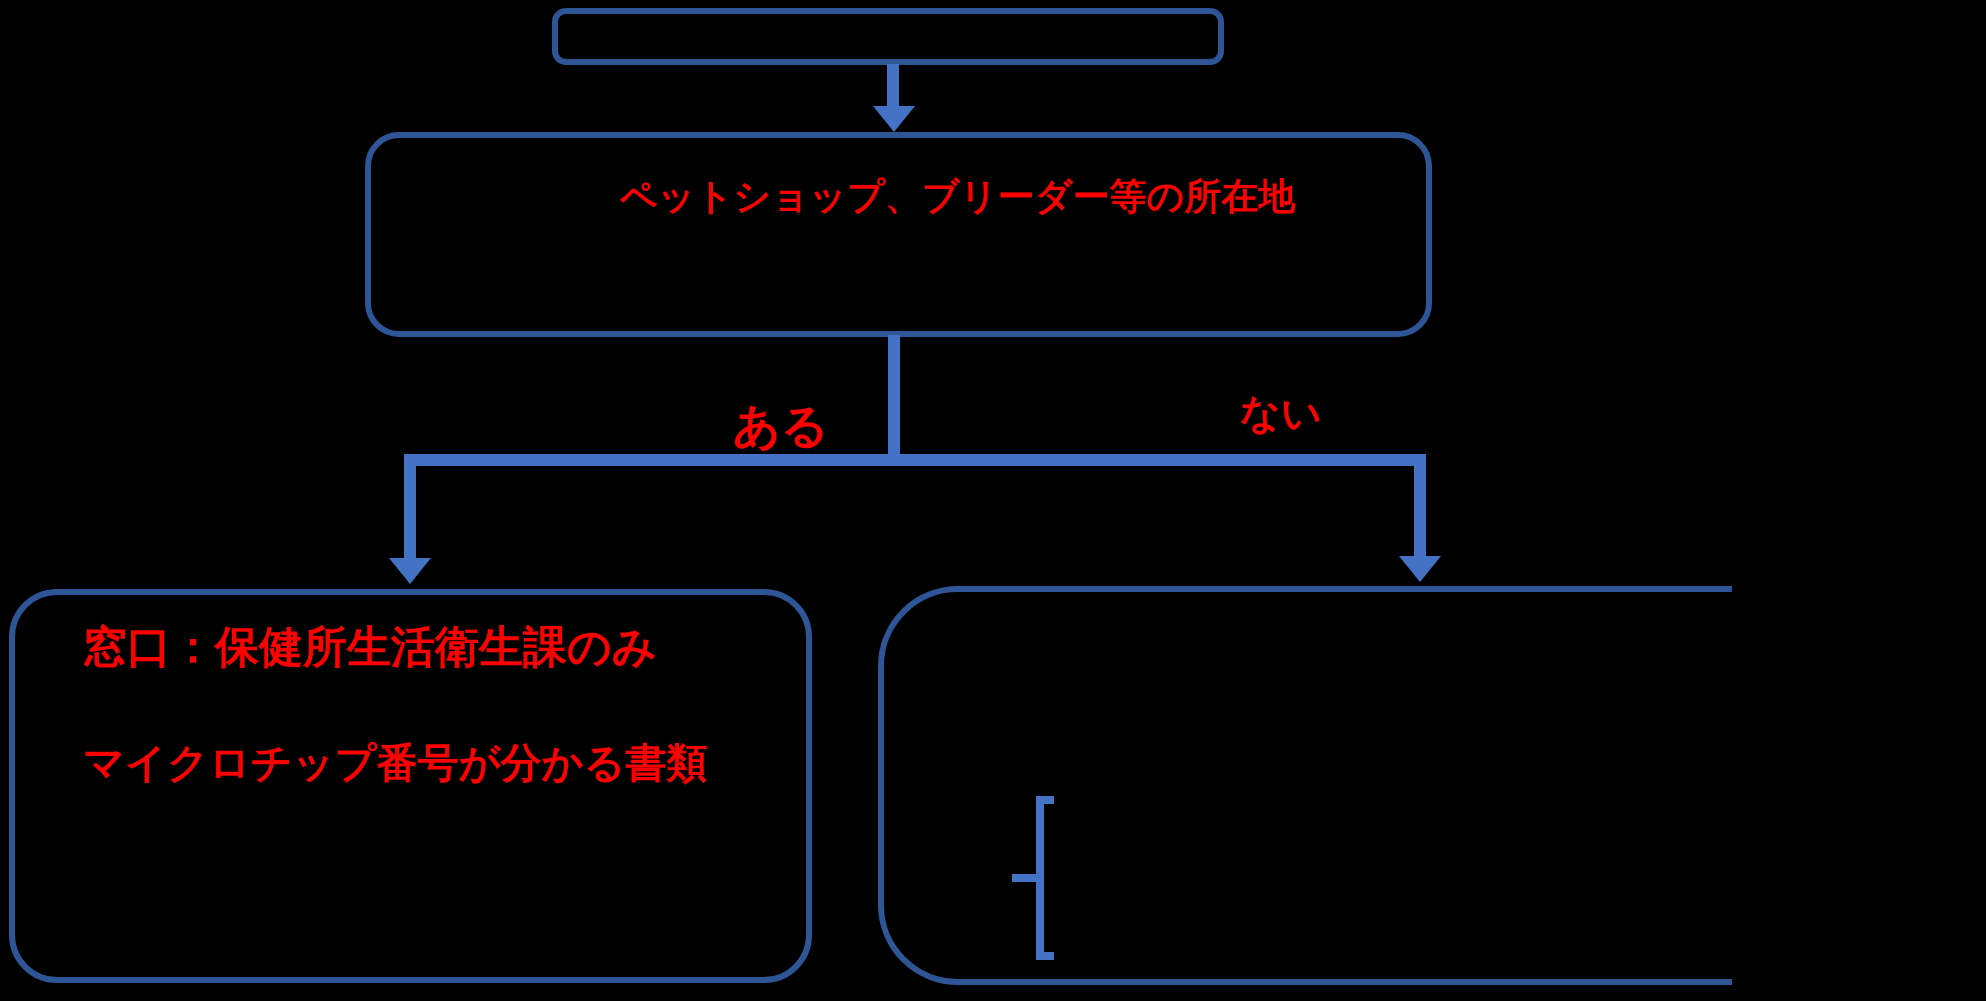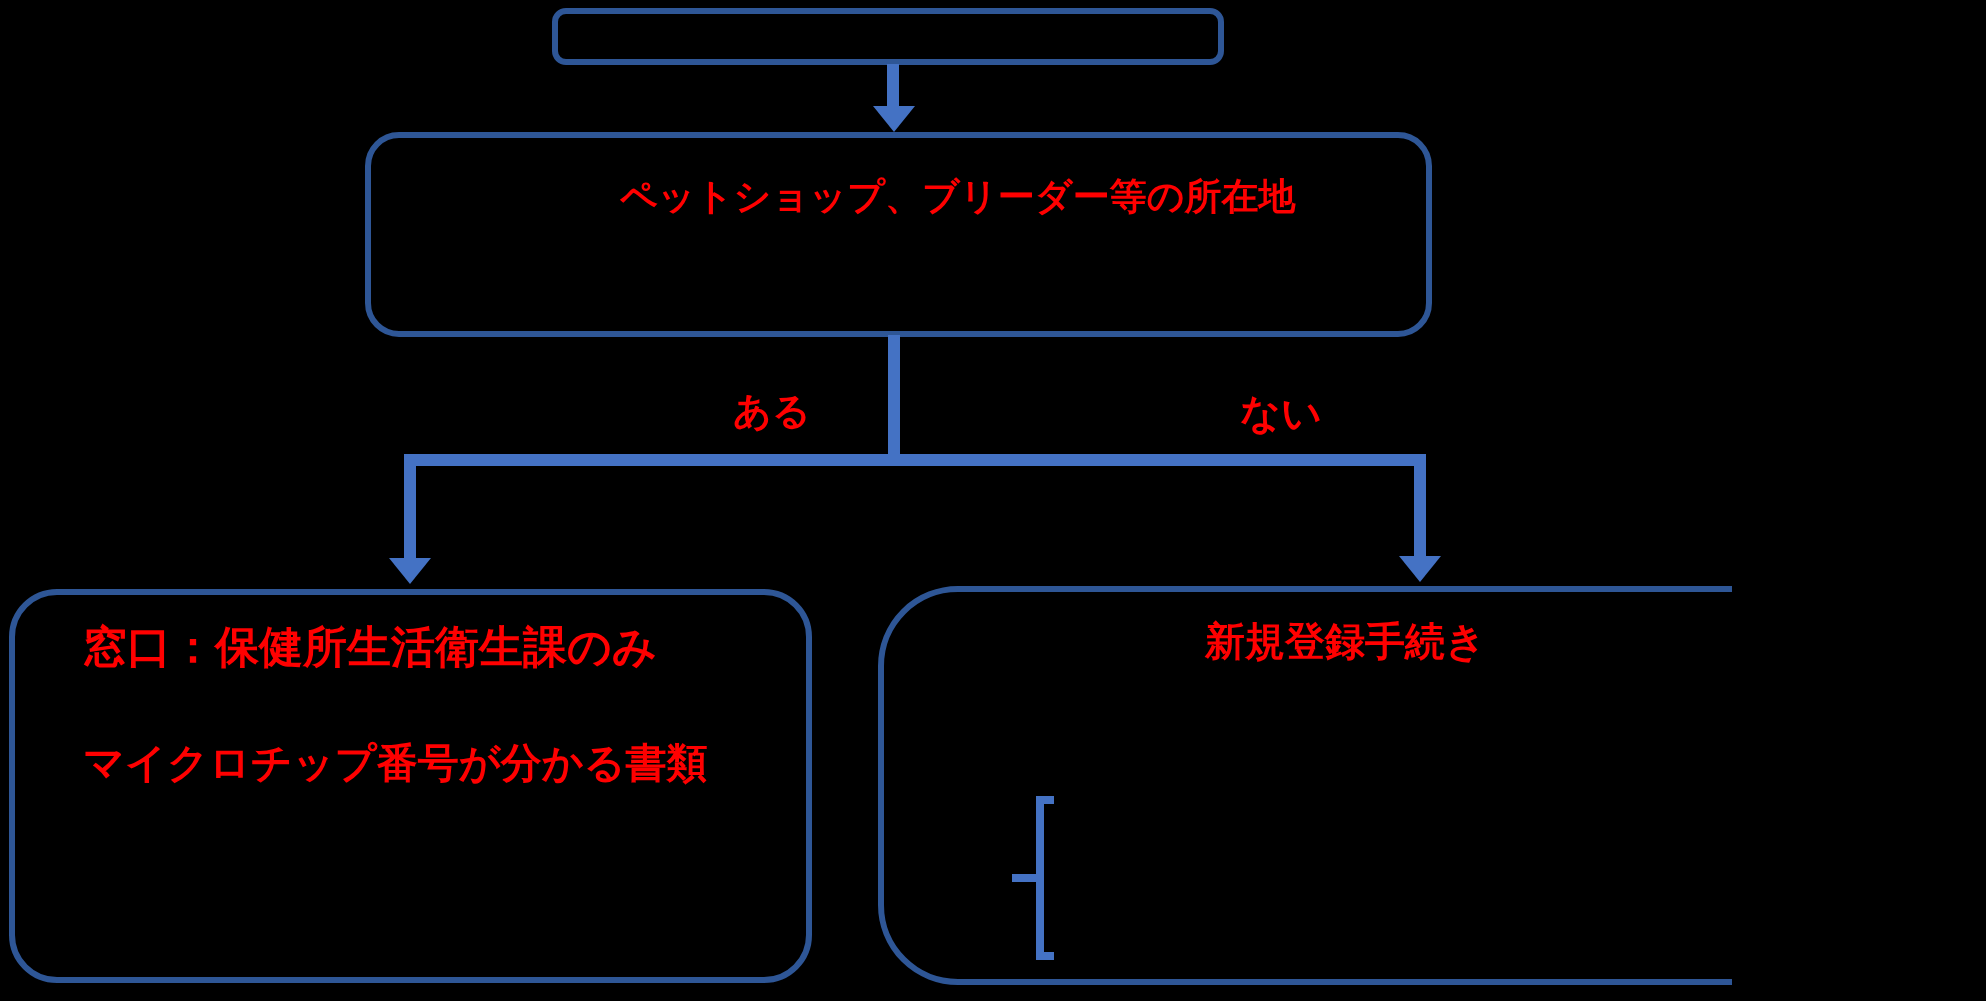--- a/index.html
+++ b/index.html
@@ -30,21 +30,21 @@
 
   .red-text{
     position:absolute;
     color:var(--text-red);
     font-weight:bold;
     white-space:nowrap;
     line-height:1.15;
   }
   .main-line1{left:620px;top:176px;font-size:37px;}
   .main-line2{left:402px;top:221px;font-size:37px;}
-  .label-yes{left:733px;top:390px;font-size:38px;}
+  .label-yes{left:733px;top:403px;font-size:47px;font-family:Liberation Mono, monospace;}
   .label-no{left:1240px;top:390px;font-size:40px;}
   .left-line1{left:83px;top:622px;font-size:44px;}
   .left-line2{left:83px;top:740px;font-size:41px;}
   .right-title{left:1205px;top:618px;font-size:40px;}
 
   .conn{
     position:absolute;
     background:var(--connector-blue);
   }
   .arrow1-shaft{left:887px;top:64px;width:12px;height:44px;}
@@ -91,19 +91,18 @@
   <div class="conn left-drop"></div>
   <div class="arrow-head left-drop-head"></div>
   <div class="conn right-drop"></div>
   <div class="arrow-head right-drop-head"></div>
 
   <div class="fc-box left-box"></div>
   <div class="red-text left-line1">窓口：保健所生活衛生課のみ</div>
   <div class="red-text left-line2">マイクロチップ番号が分かる書類</div>
 
   <div class="fc-box right-box"></div>
-  <div class="red-text right-title">新規登録手続き</div>
 
   <svg class="bracket" viewBox="0 0 56 172">
     <path d="M50 8 H36 V86 H8 M36 86 V164 H50" fill="none" stroke="#4472C4" stroke-width="8" stroke-linecap="butt"></path>
   </svg>
 
 </div>
 
 </body></html>

